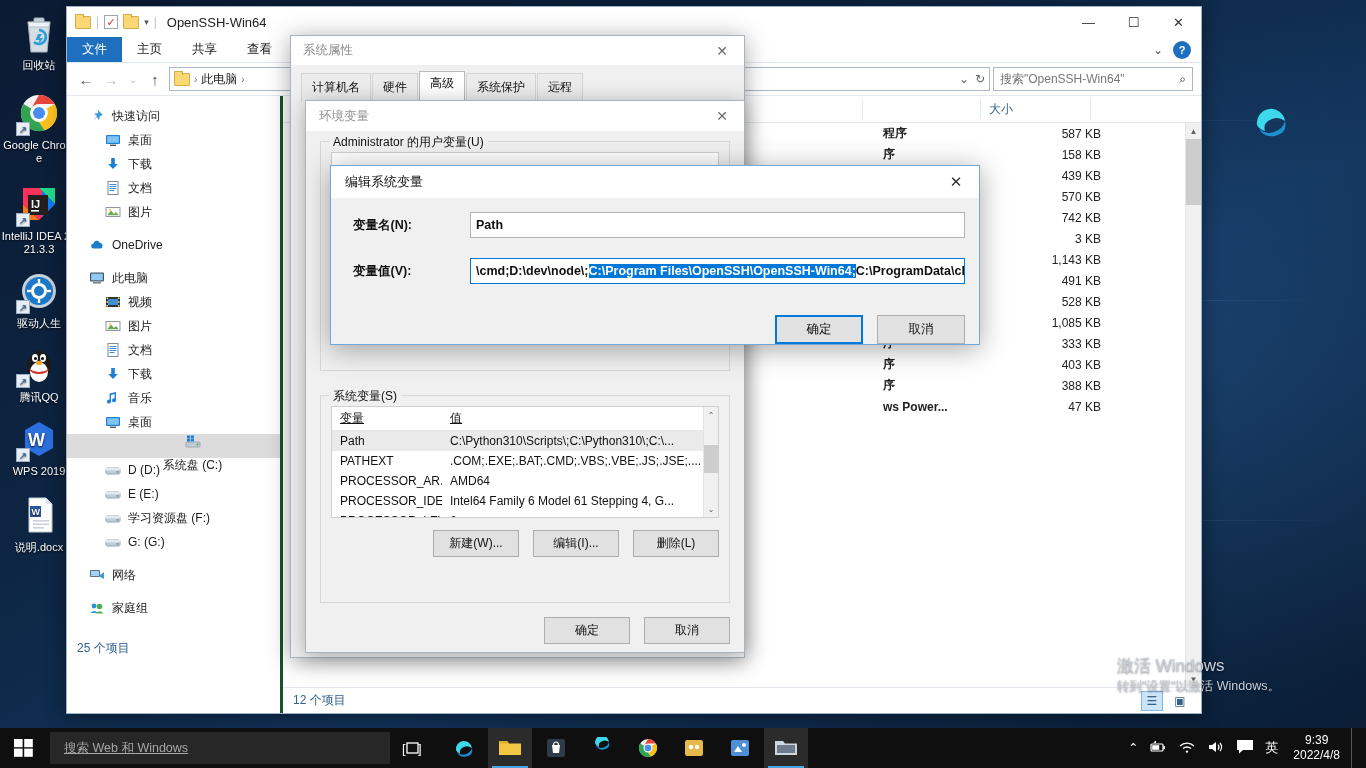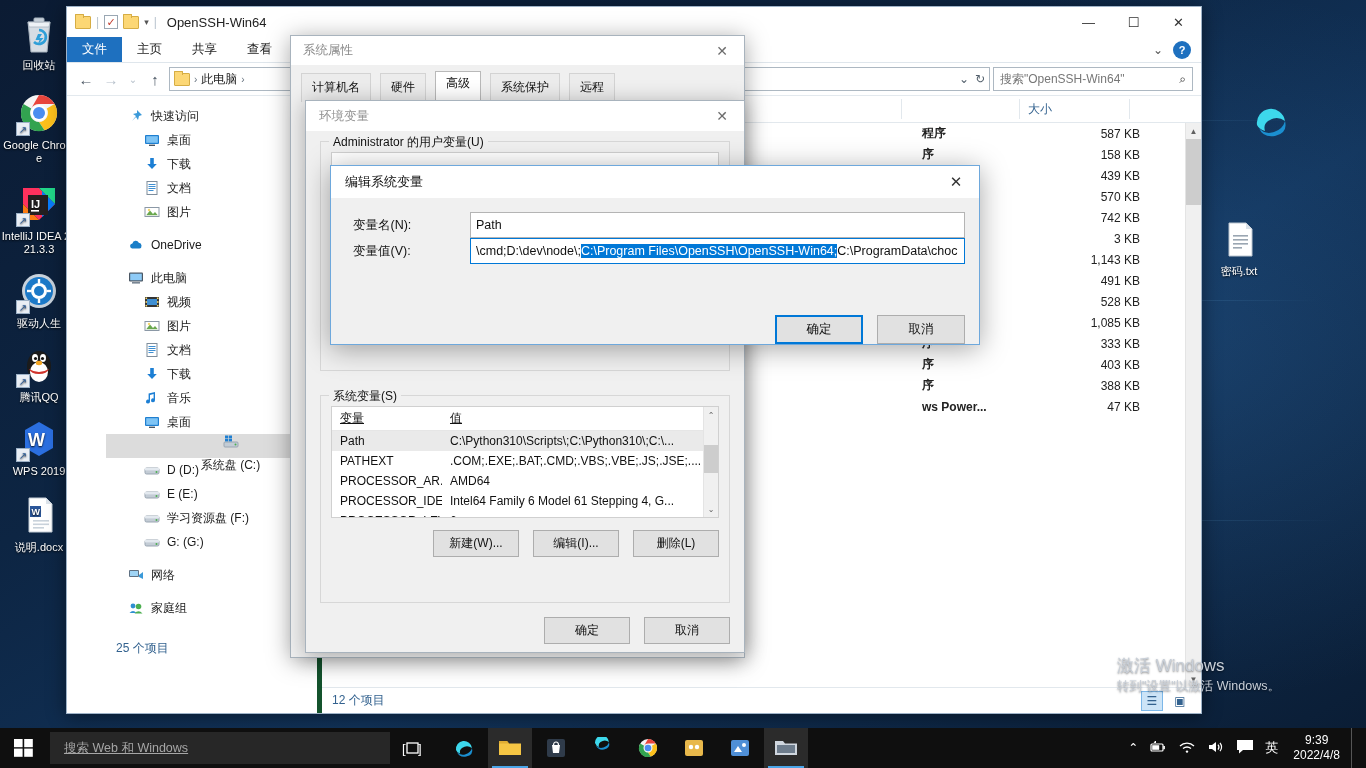--- a/index.html
+++ b/index.html
@@ -100,22 +100,22 @@
   .crumb-sep { color: #66727e; font-size: 10px; }
   .addr-right { margin-left: auto; display: flex; align-items: center; gap: 6px; color: #53606c; }
   .search-box {
     width: 200px; height: 24px; border: 1px solid #adb8c2; background: #fff;
     display: flex; align-items: center; padding: 0 6px; font-size: 12px; color: #777;
   }
   .search-box .mag { margin-left: auto; color: #444; }
 
   .exp-body { flex: 1; display: flex; min-height: 0; border-top: 1px solid #e3e9ee; }
   .exp-nav-pane {
-    width: 216px; background: #fff; border-right: 5px solid #14532d;
-    padding-top: 8px; overflow: hidden; font-size: 12px; color: #1b1b1b; margin-left: 39px;
+    width: 216px; background: #fff; border-right: 3px solid #14532d;
+    padding-top: 8px; overflow: hidden; font-size: 12px; color: #1b1b1b;
   }
   .tree-item { height: 24px; display: flex; align-items: center; gap: 7px; padding-left: 22px; }
   .tree-item.indent { padding-left: 38px; }
   .tree-item.selected { background: #dcdcdc; flex-direction: column; }
   .tree-gap { height: 9px; }
   .ti { width: 16px; height: 16px; flex: none; position: relative; }
 
   .exp-content { flex: 1; display: flex; flex-direction: column; min-width: 0; background: #fff; }
   .col-header {
     height: 27px; border-bottom: 1px solid #e2e8ed; display: flex; align-items: center;
@@ -152,21 +152,21 @@
     display: flex; flex-direction: column;
   }
   .sp-title {
     height: 29px; background: #fff; display: flex; align-items: center;
     padding: 0 0 0 12px; color: #8a8a8a; font-size: 12.5px; flex: none;
   }
   .dlg-x {
     margin-left: auto; width: 44px; height: 29px; display: flex; align-items: center;
     justify-content: center; color: #6c6c6c; font-size: 14px;
   }
-  .sp-tabs { display: flex; padding: 8px 0 0 10px; gap: 9px; flex: none; background: #f0f0f0; }
+  .sp-tabs { display: flex; padding: 8px 0 0 10px; gap: 1px; flex: none; background: #f0f0f0; }
   .sp-tab {
     padding: 5px 10px 6px; font-size: 12px; color: #111;
     background: #ececec; border: 1px solid #d3d3d3; border-bottom: none;
   }
   .sp-tab.active { background: #fff; border-color: #b9b9b9; padding-top: 3px; margin-top: -2px; padding-bottom: 8px; }
 
   
   #envvars {
     position: absolute; left: 305px; top: 100px; width: 440px; height: 553px;
     background: #f0f0f0; border: 1px solid #a8b3bd;
@@ -208,21 +208,21 @@
     background: #f0f0f0; border: 1px solid #6ea8dc;
     box-shadow: 0 4px 26px rgba(0,0,0,0.35);
     display: flex; flex-direction: column;
   }
   .edit-title {
     height: 32px; background: #fff; display: flex; align-items: center;
     padding-left: 14px; font-size: 13px; color: #111; flex: none; gap: 25px;
   }
   .edit-x { margin-left: auto; width: 46px; height: 32px; display: flex; align-items: center; justify-content: center; color: #333; font-size: 15px; }
   .edit-body { flex: 1; padding: 14px 14px 0 14px; }
-  .frow { display: flex; align-items: center; margin-bottom: 0; }
+  .frow { display: flex; align-items: center; margin-bottom: 20px; font-weight: bold; }
   .flabel { width: 125px; font-size: 12.5px; color: #111; padding-left: 8px; }
   .ftext {
     flex: 1; height: 26px; border: 1px solid #b4b4b4; background: #fff;
     display: flex; align-items: center; padding: 0 5px; font-size: 12.5px; color: #111;
     white-space: nowrap; overflow: hidden;
   }
   .ftext.focused { border: 1px solid #0078d7; }
   .sel-text { background: #0078d7; color: #fff; }
   .edit-foot { display: flex; justify-content: flex-end; gap: 14px; padding: 0 14px 0; }
   .ebtn {
@@ -387,35 +387,20 @@
 
   <div class="desk-icon" style="position:absolute; left:1232px; top:98px;">
     <div class="glyph">
       <svg width="46" height="46" viewBox="0 0 46 46">
         <path d="M9 27 a14 14 0 0 1 28 -4 q-8 -6 -17 0 q-5 4 -3 10 q-6 -2 -8 -6 z" fill="#3dd8ec"></path>
         <path d="M37 23 q3 12 -10 15 q-12 2 -16 -8 q6 7 15 4 q9 -3 11 -11 z" fill="#1b8fd0"></path>
       </svg>
     </div>
   </div>
 
-  <div class="desk-icon" style="position:absolute; left:1200px; top:216px;">
-    <div class="glyph">
-      <svg width="46" height="46" viewBox="0 0 46 46">
-        <path d="M13 7 L30 7 L36 13 L36 40 L13 40 Z" fill="#ffffff" stroke="#bcc6d0"></path>
-        <path d="M30 7 L36 13 L30 13 Z" fill="#dbe2e9"></path>
-        <g fill="#9aa6b2">
-          <rect x="17" y="19" width="15" height="1.6"></rect>
-          <rect x="17" y="23" width="15" height="1.6"></rect>
-          <rect x="17" y="27" width="15" height="1.6"></rect>
-          <rect x="17" y="31" width="9" height="1.6"></rect>
-        </g>
-      </svg>
-    </div>
-    <div class="desk-label">密码.txt</div>
-  </div>
 
   <div id="watermark">
     <div class="w1">激活 Windows</div>
     <div class="w2">转到"设置"以激活 Windows。</div>
   </div>
 
   <div id="explorer">
 
     <div class="exp-titlebar">
       <div class="qat">

